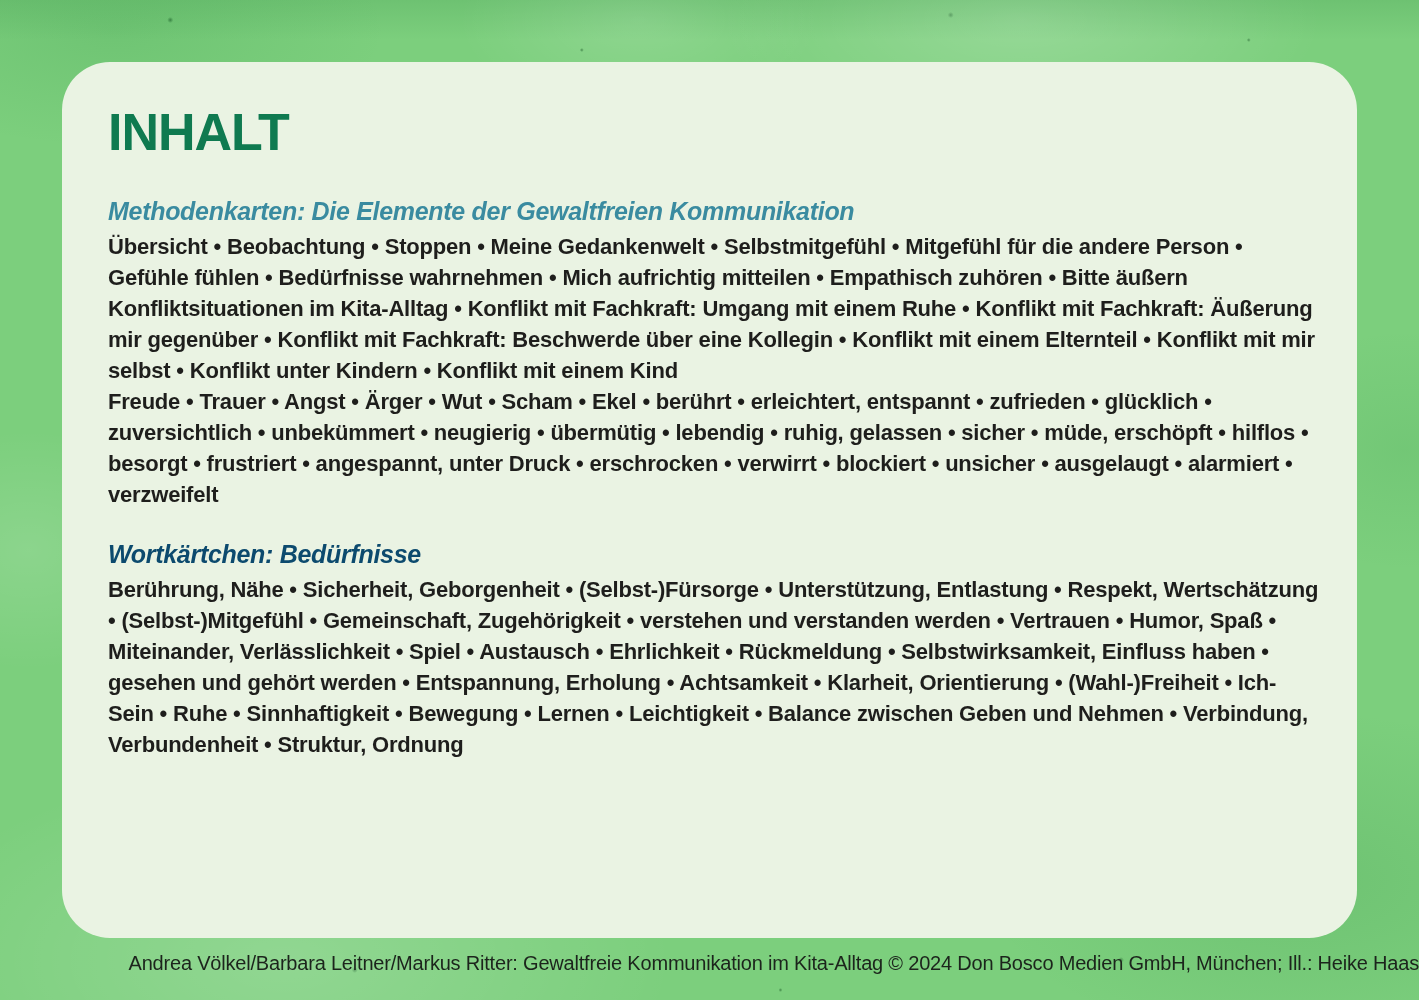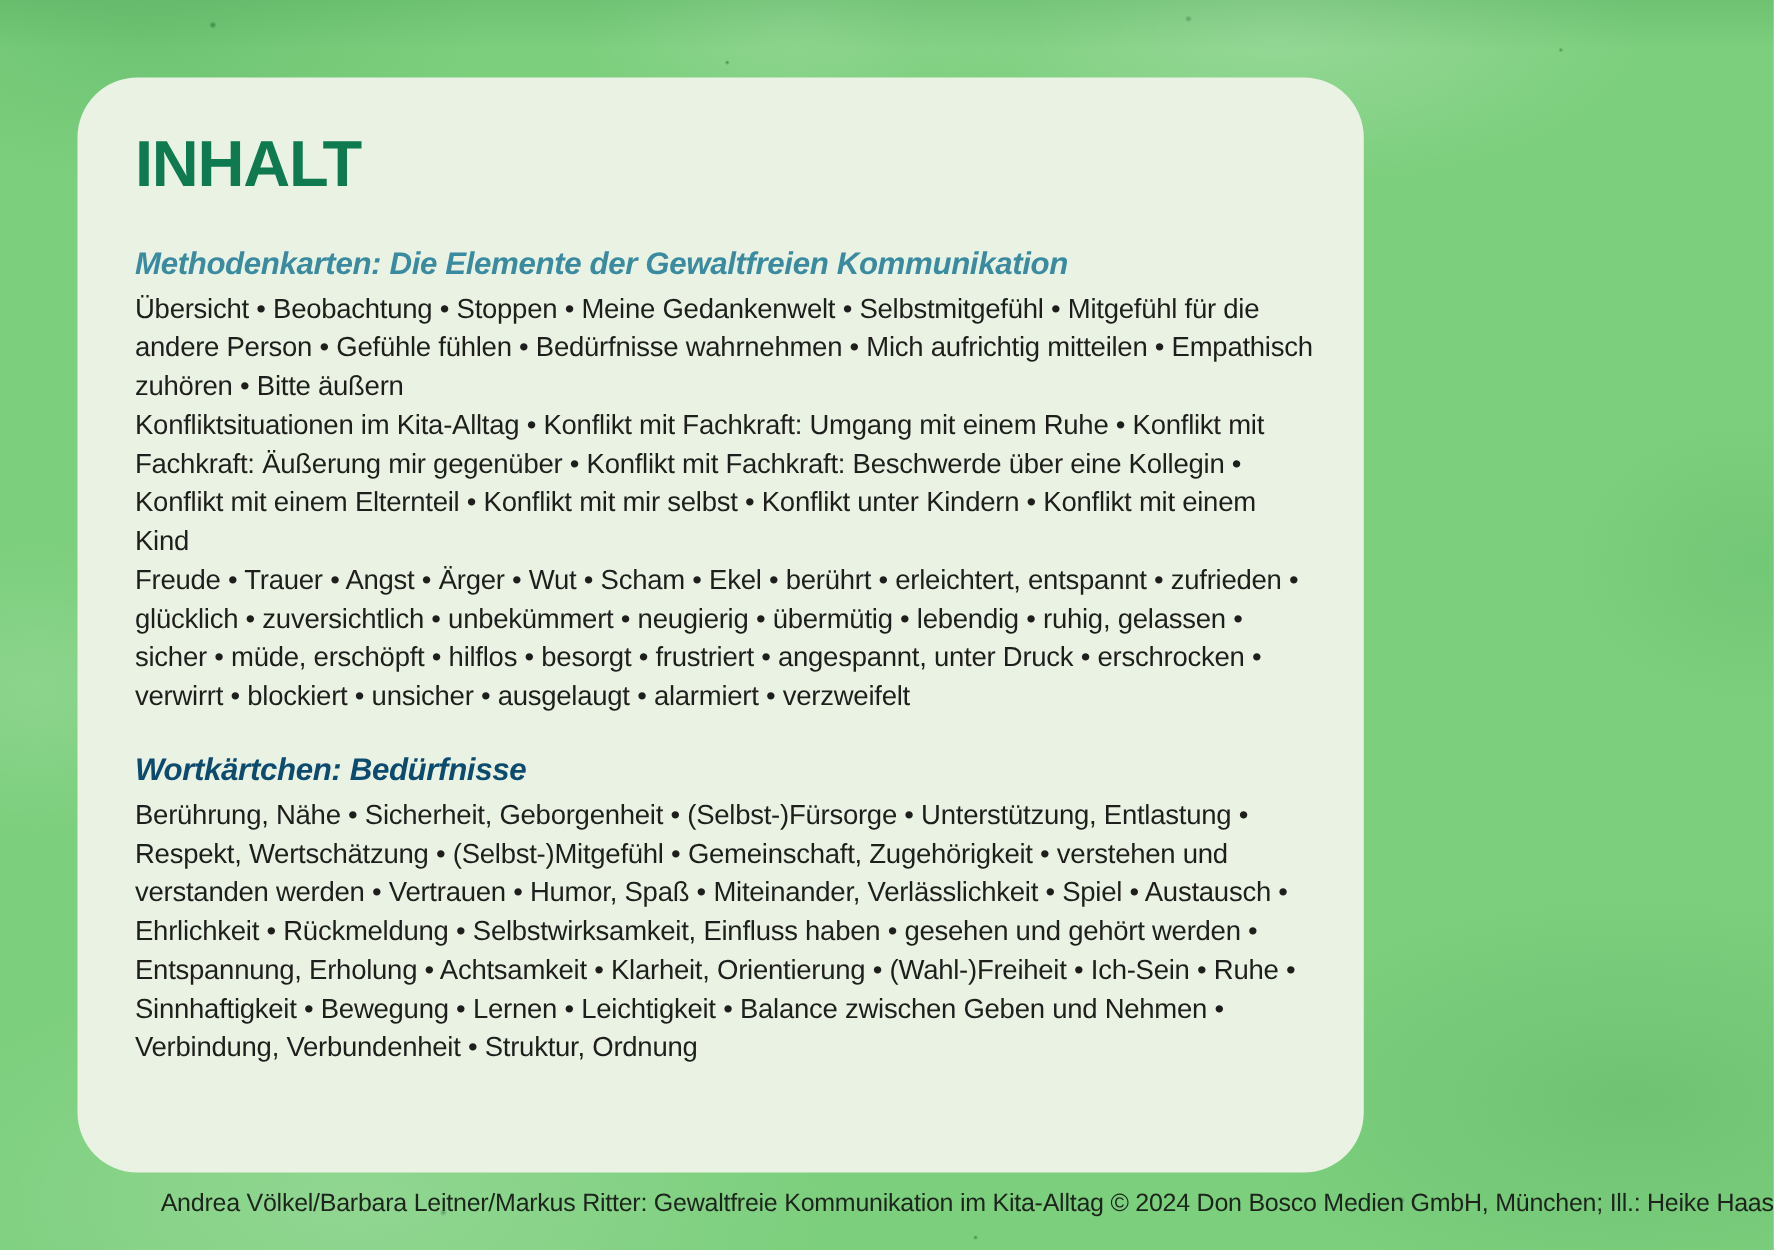--- a/index.html
+++ b/index.html
@@ -18,37 +18,38 @@
       radial-gradient(circle 3px at 67% 1.5%, rgba(10,70,25,.45), transparent 100%),
       radial-gradient(circle 2px at 88% 4%, rgba(10,70,25,.5), transparent 100%),
       radial-gradient(circle 3px at 25% 97%, rgba(10,70,25,.45), transparent 100%),
       radial-gradient(circle 2px at 55% 99%, rgba(10,70,25,.5), transparent 100%),
       radial-gradient(circle 3px at 79% 96%, rgba(10,70,25,.45), transparent 100%),
       radial-gradient(ellipse 300px 160px at 45% 2%, rgba(255,255,255,.14), transparent 60%),
       radial-gradient(ellipse 260px 200px at 2% 55%, rgba(255,255,255,.12), transparent 60%),
       radial-gradient(ellipse 260px 200px at 99% 45%, rgba(30,130,55,.10), transparent 60%);
   }
   .card{
-    position:absolute;left:62px;top:62px;width:1029px;height:876px;
+    position:absolute;left:62px;top:62px;width:1295px;height:876px;
     background:#eaf3e3;border-radius:48px;box-sizing:border-box;
     padding:44px 38px 0 46px;
   }
   h1{
     margin:0 0 38px 0;
     font-size:52px;font-weight:bold;letter-spacing:-1px;line-height:1.0;
   }
   h2{
     margin:29px 0 5px 0;
     font-size:25px;font-weight:bold;letter-spacing:-0.3px;line-height:1.2;font-style:italic;
   }
   section:first-of-type h2{margin-top:0;}
   p.items{
     margin:0;
     font-size:22px;line-height:31px;letter-spacing:-0.2px;
     color:#1e1e1c;
+    font-weight:bold;
   }
   .footer{
     position:absolute;left:0;top:952px;width:1419px;
     text-align:right;
     font-size:20px;letter-spacing:-0.2px;color:#1c241c;
   }
 </style>
 </head>
 <body>
 

